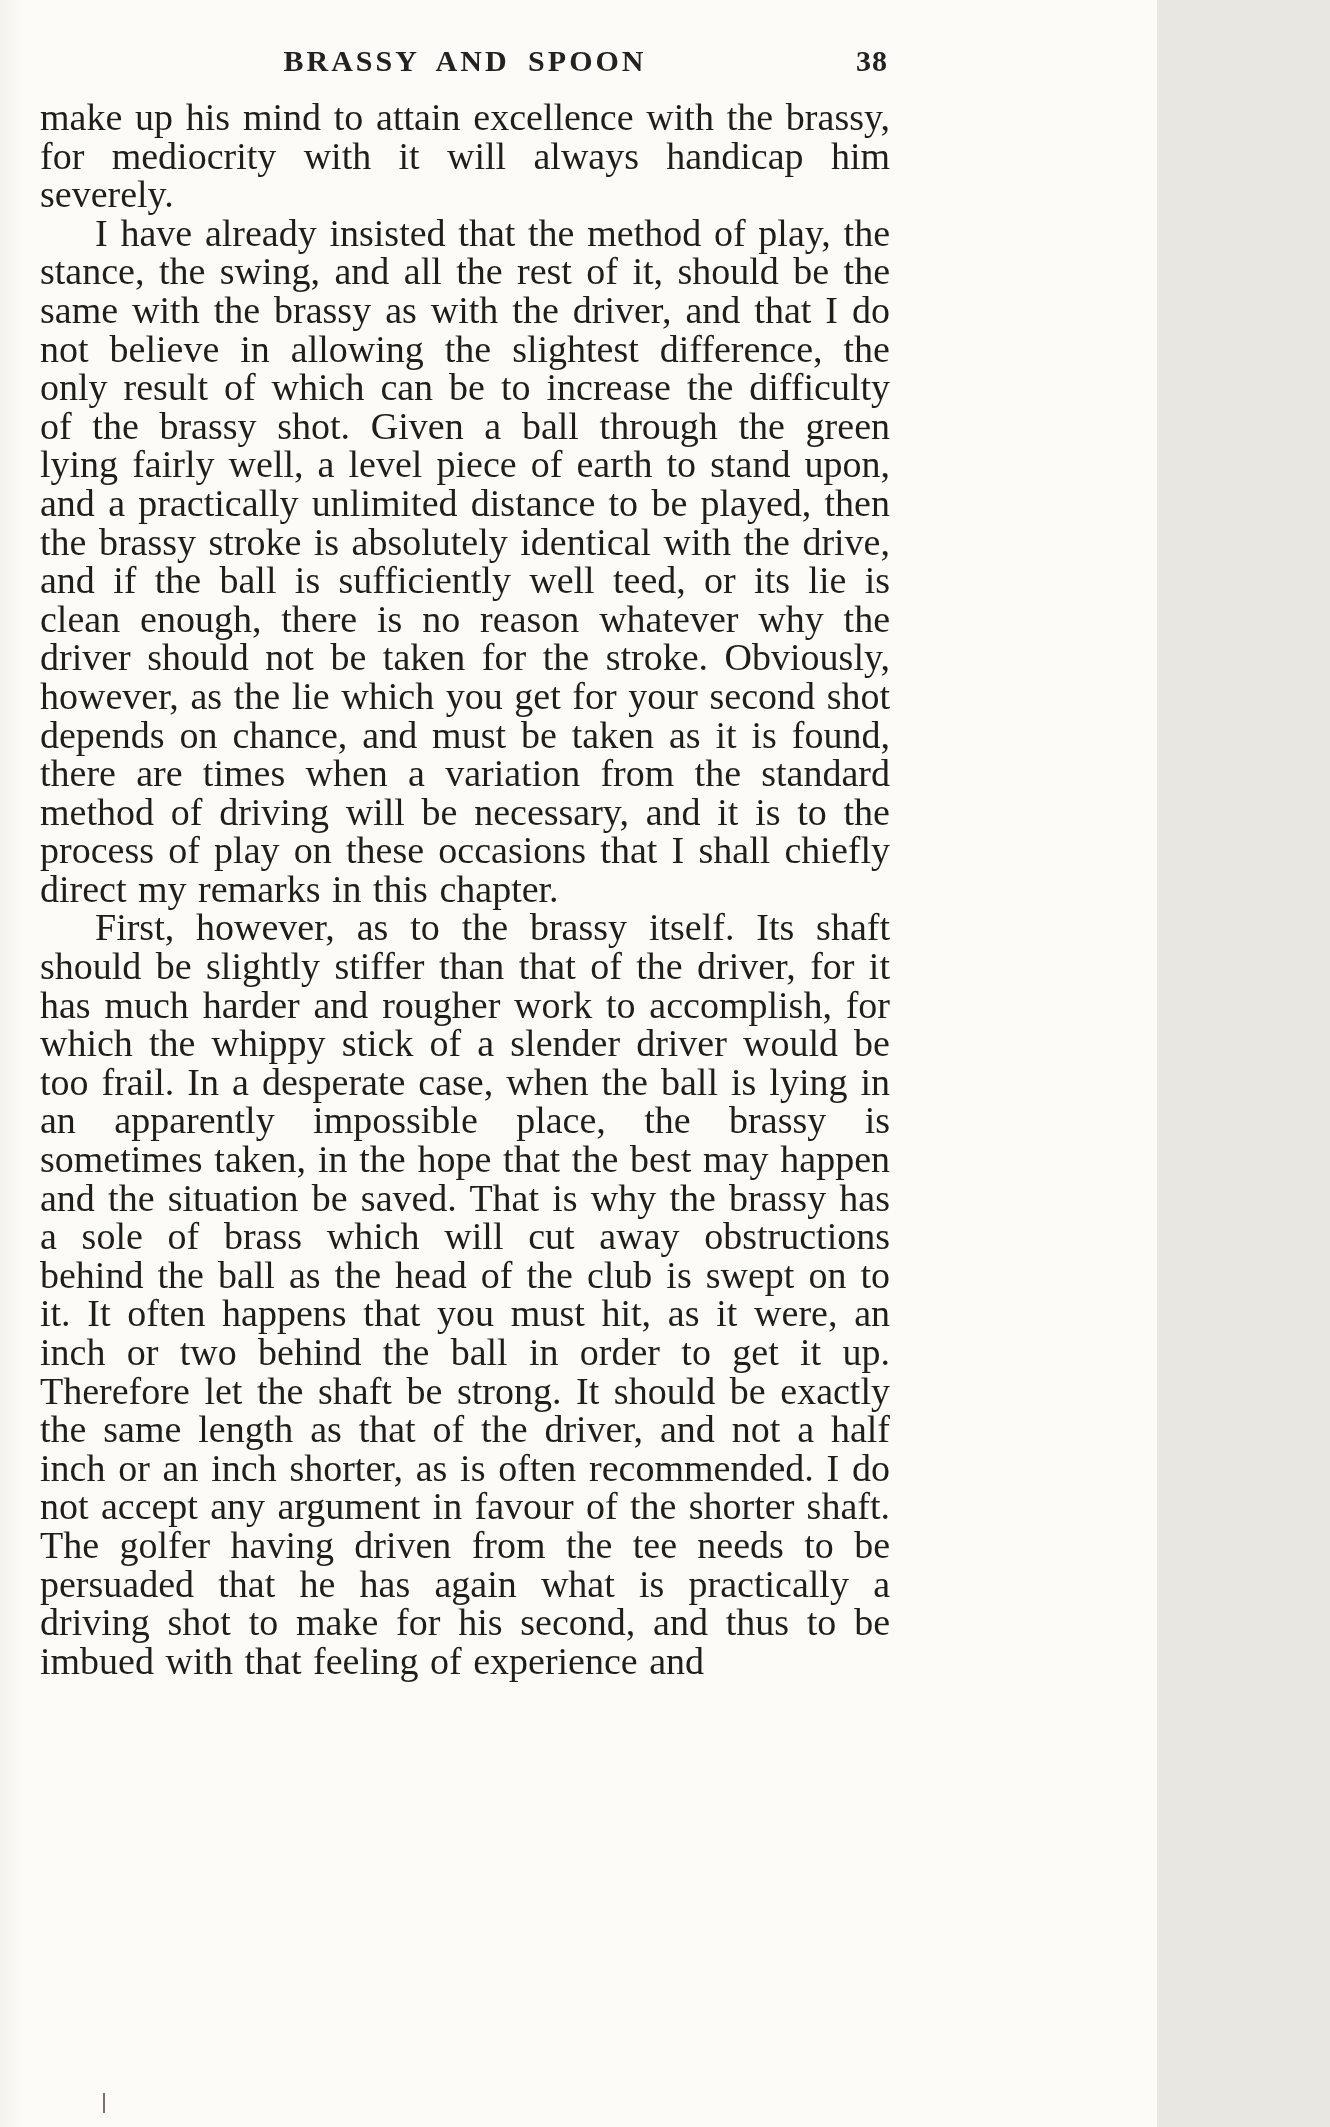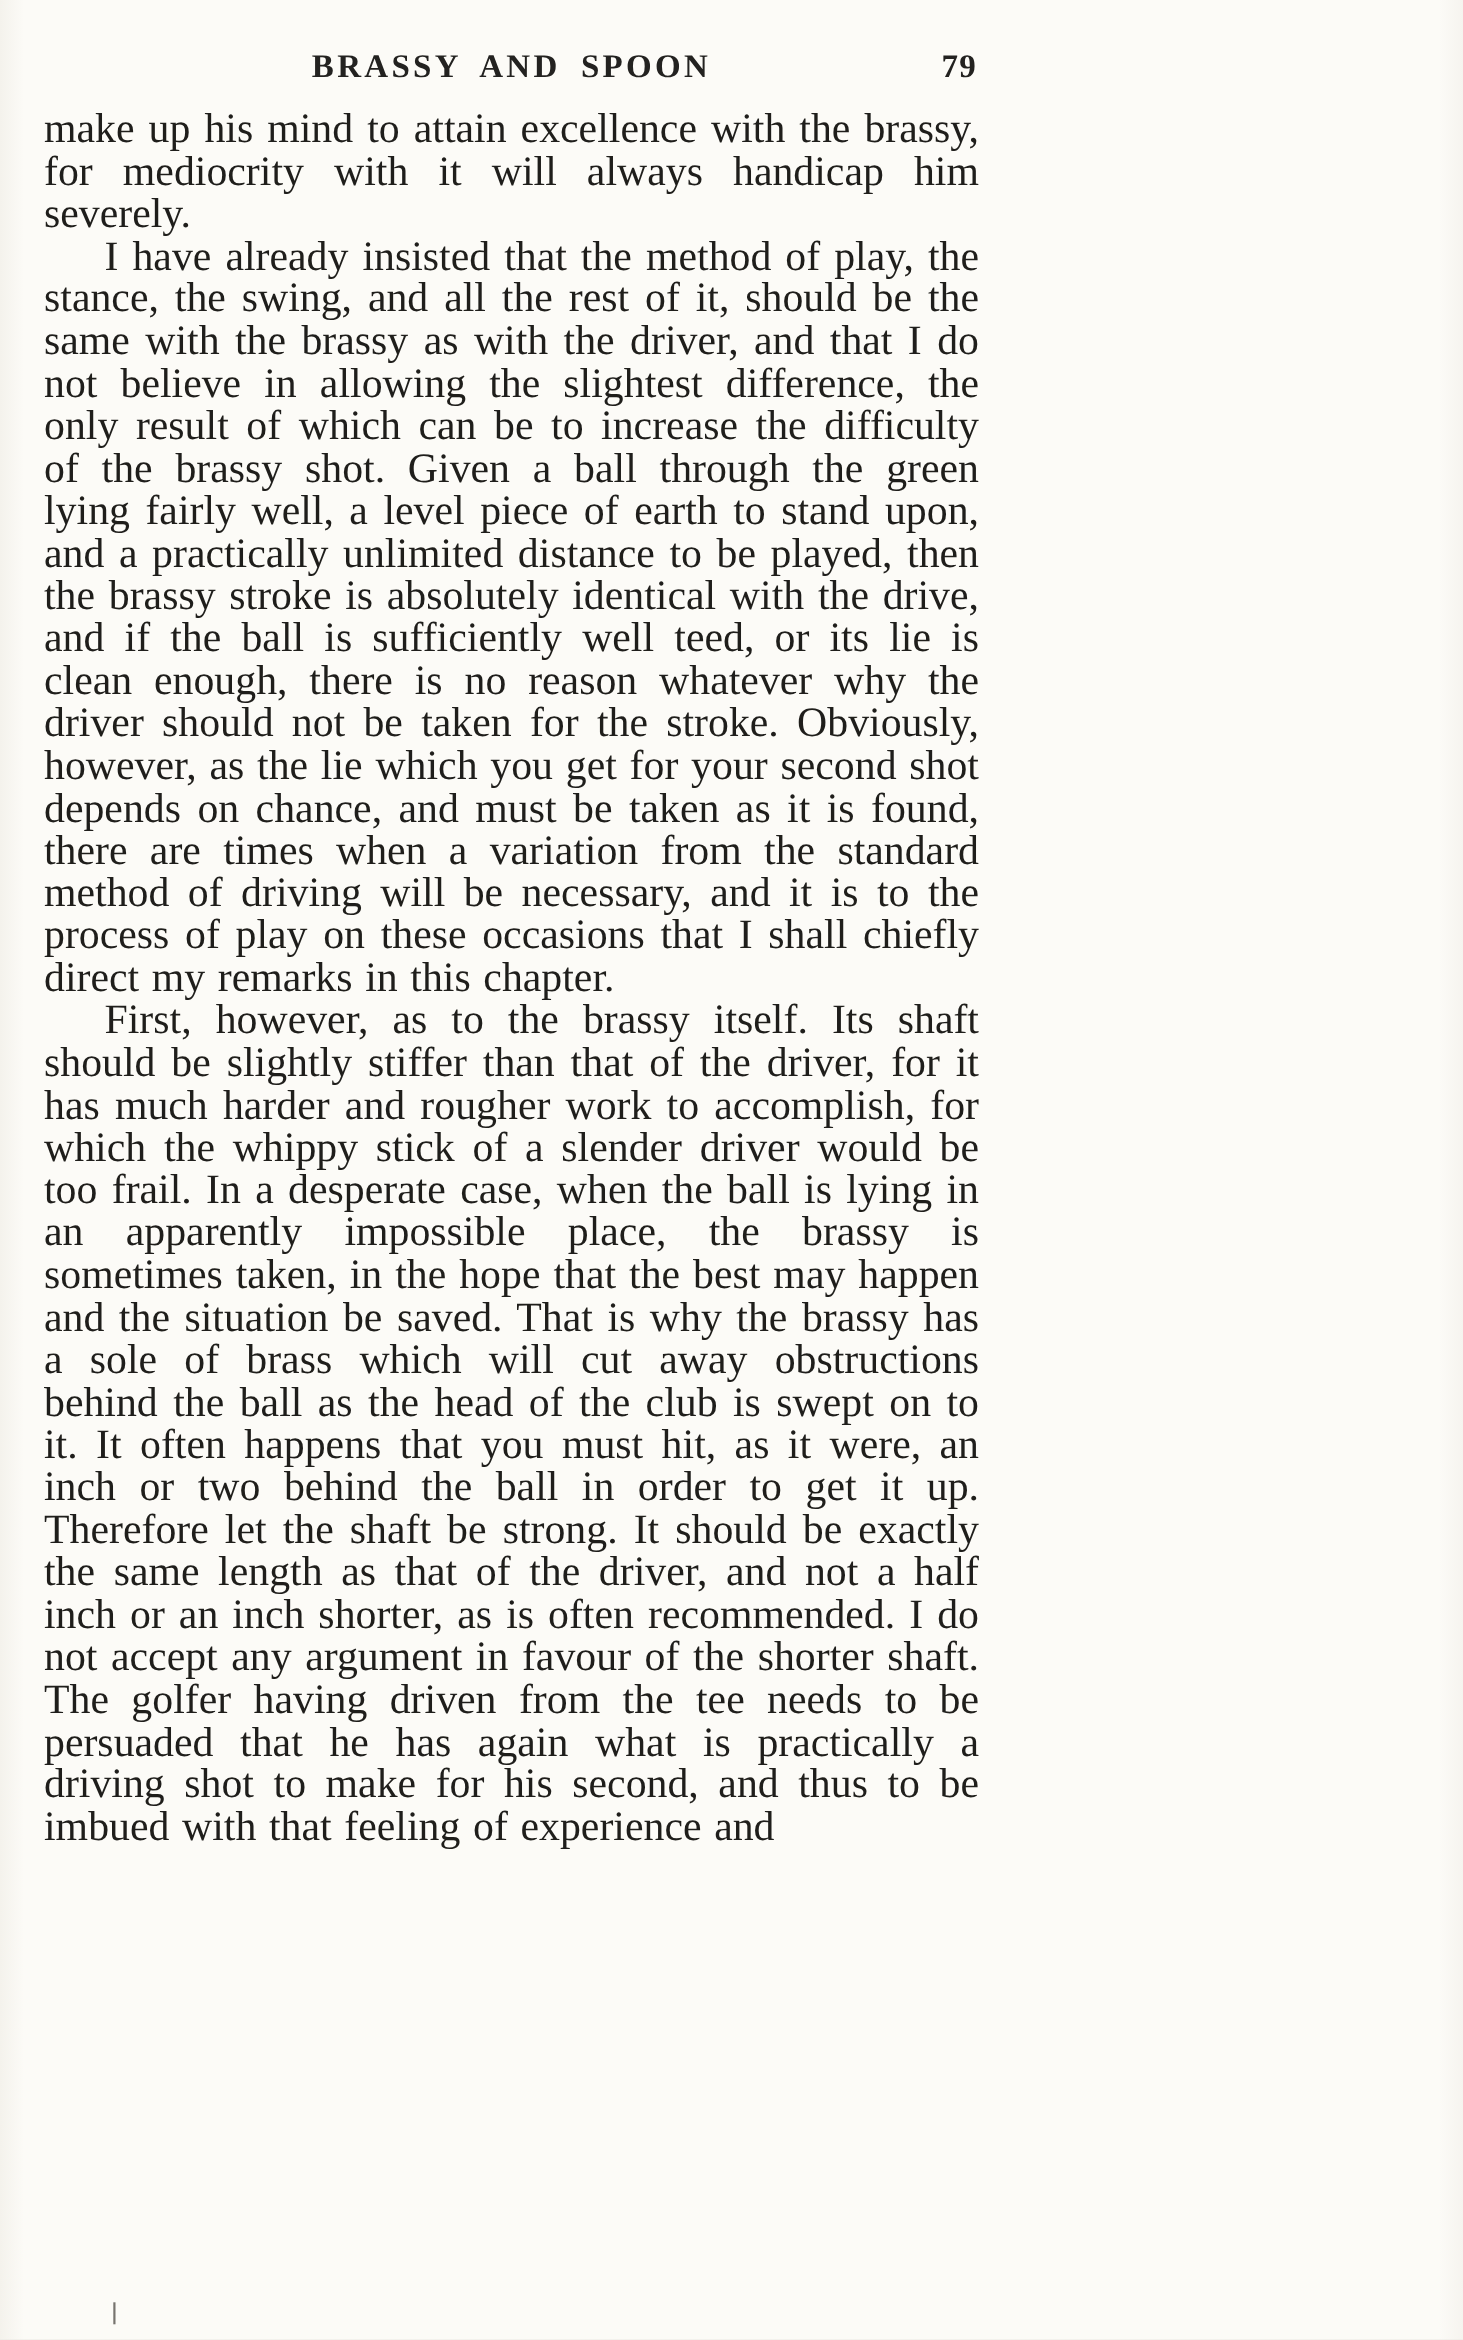--- a/index.html
+++ b/index.html
@@ -5,21 +5,21 @@
   html, body {
     margin: 0;
     padding: 0;
     width: 1330px;
     height: 2127px;
     overflow: hidden;
     background: #e9e7e2;
   }
   .page {
     position: relative;
-    width: 1330px;
+    width: 1157px;
     height: 2127px;
     background: linear-gradient(90deg, #f4f2ec 0px, #fcfbf7 22px, #fcfbf7 1308px, #f6f4ef 1330px);
     font-family: "Liberation Serif", "DejaVu Serif", serif;
     color: #1d1c1a;
   }
   .text-block {
     position: absolute;
     left: 40px;
     top: 42px;
     width: 850px;
@@ -70,21 +70,21 @@
   }
 </style>
 </head>
 <body>
 
 <div class="page">
   <div class="text-block">
 
     <div class="running-head">
       <span class="head-title">BRASSY AND SPOON</span>
-      <span class="head-page">79</span>
+      <span class="head-page">38</span>
     </div>
 
     <div class="body-text">
       <p class="para">make up his mind to attain excellence with the brassy, for mediocrity with it will always handicap him severely.</p>
       <p class="para indent">I have already insisted that the method of play, the stance, the swing, and all the rest of it, should be the same with the brassy as with the driver, and that I do not believe in allowing the slightest difference, the only result of which can be to increase the difficulty of the brassy shot. Given a ball through the green lying fairly well, a level piece of earth to stand upon, and a practically unlimited distance to be played, then the brassy stroke is absolutely identical with the drive, and if the ball is sufficiently well teed, or its lie is clean enough, there is no reason whatever why the driver should not be taken for the stroke. Obviously, however, as the lie which you get for your second shot depends on chance, and must be taken as it is found, there are times when a variation from the standard method of driving will be necessary, and it is to the process of play on these occasions that I shall chiefly direct my remarks in this chapter.</p>
       <p class="para indent">First, however, as to the brassy itself. Its shaft should be slightly stiffer than that of the driver, for it has much harder and rougher work to accomplish, for which the whippy stick of a slender driver would be too frail. In a desperate case, when the ball is lying in an apparently impossible place, the brassy is sometimes taken, in the hope that the best may happen and the situation be saved. That is why the brassy has a sole of brass which will cut away obstructions behind the ball as the head of the club is swept on to it. It often happens that you must hit, as it were, an inch or two behind the ball in order to get it up. Therefore let the shaft be strong. It should be exactly the same length as that of the driver, and not a half inch or an inch shorter, as is often recommended. I do not accept any argument in favour of the shorter shaft. The golfer having driven from the tee needs to be persuaded that he has again what is practically a driving shot to make for his second, and thus to be imbued with that feeling of experience and</p>
     </div>
 
   </div>
 

